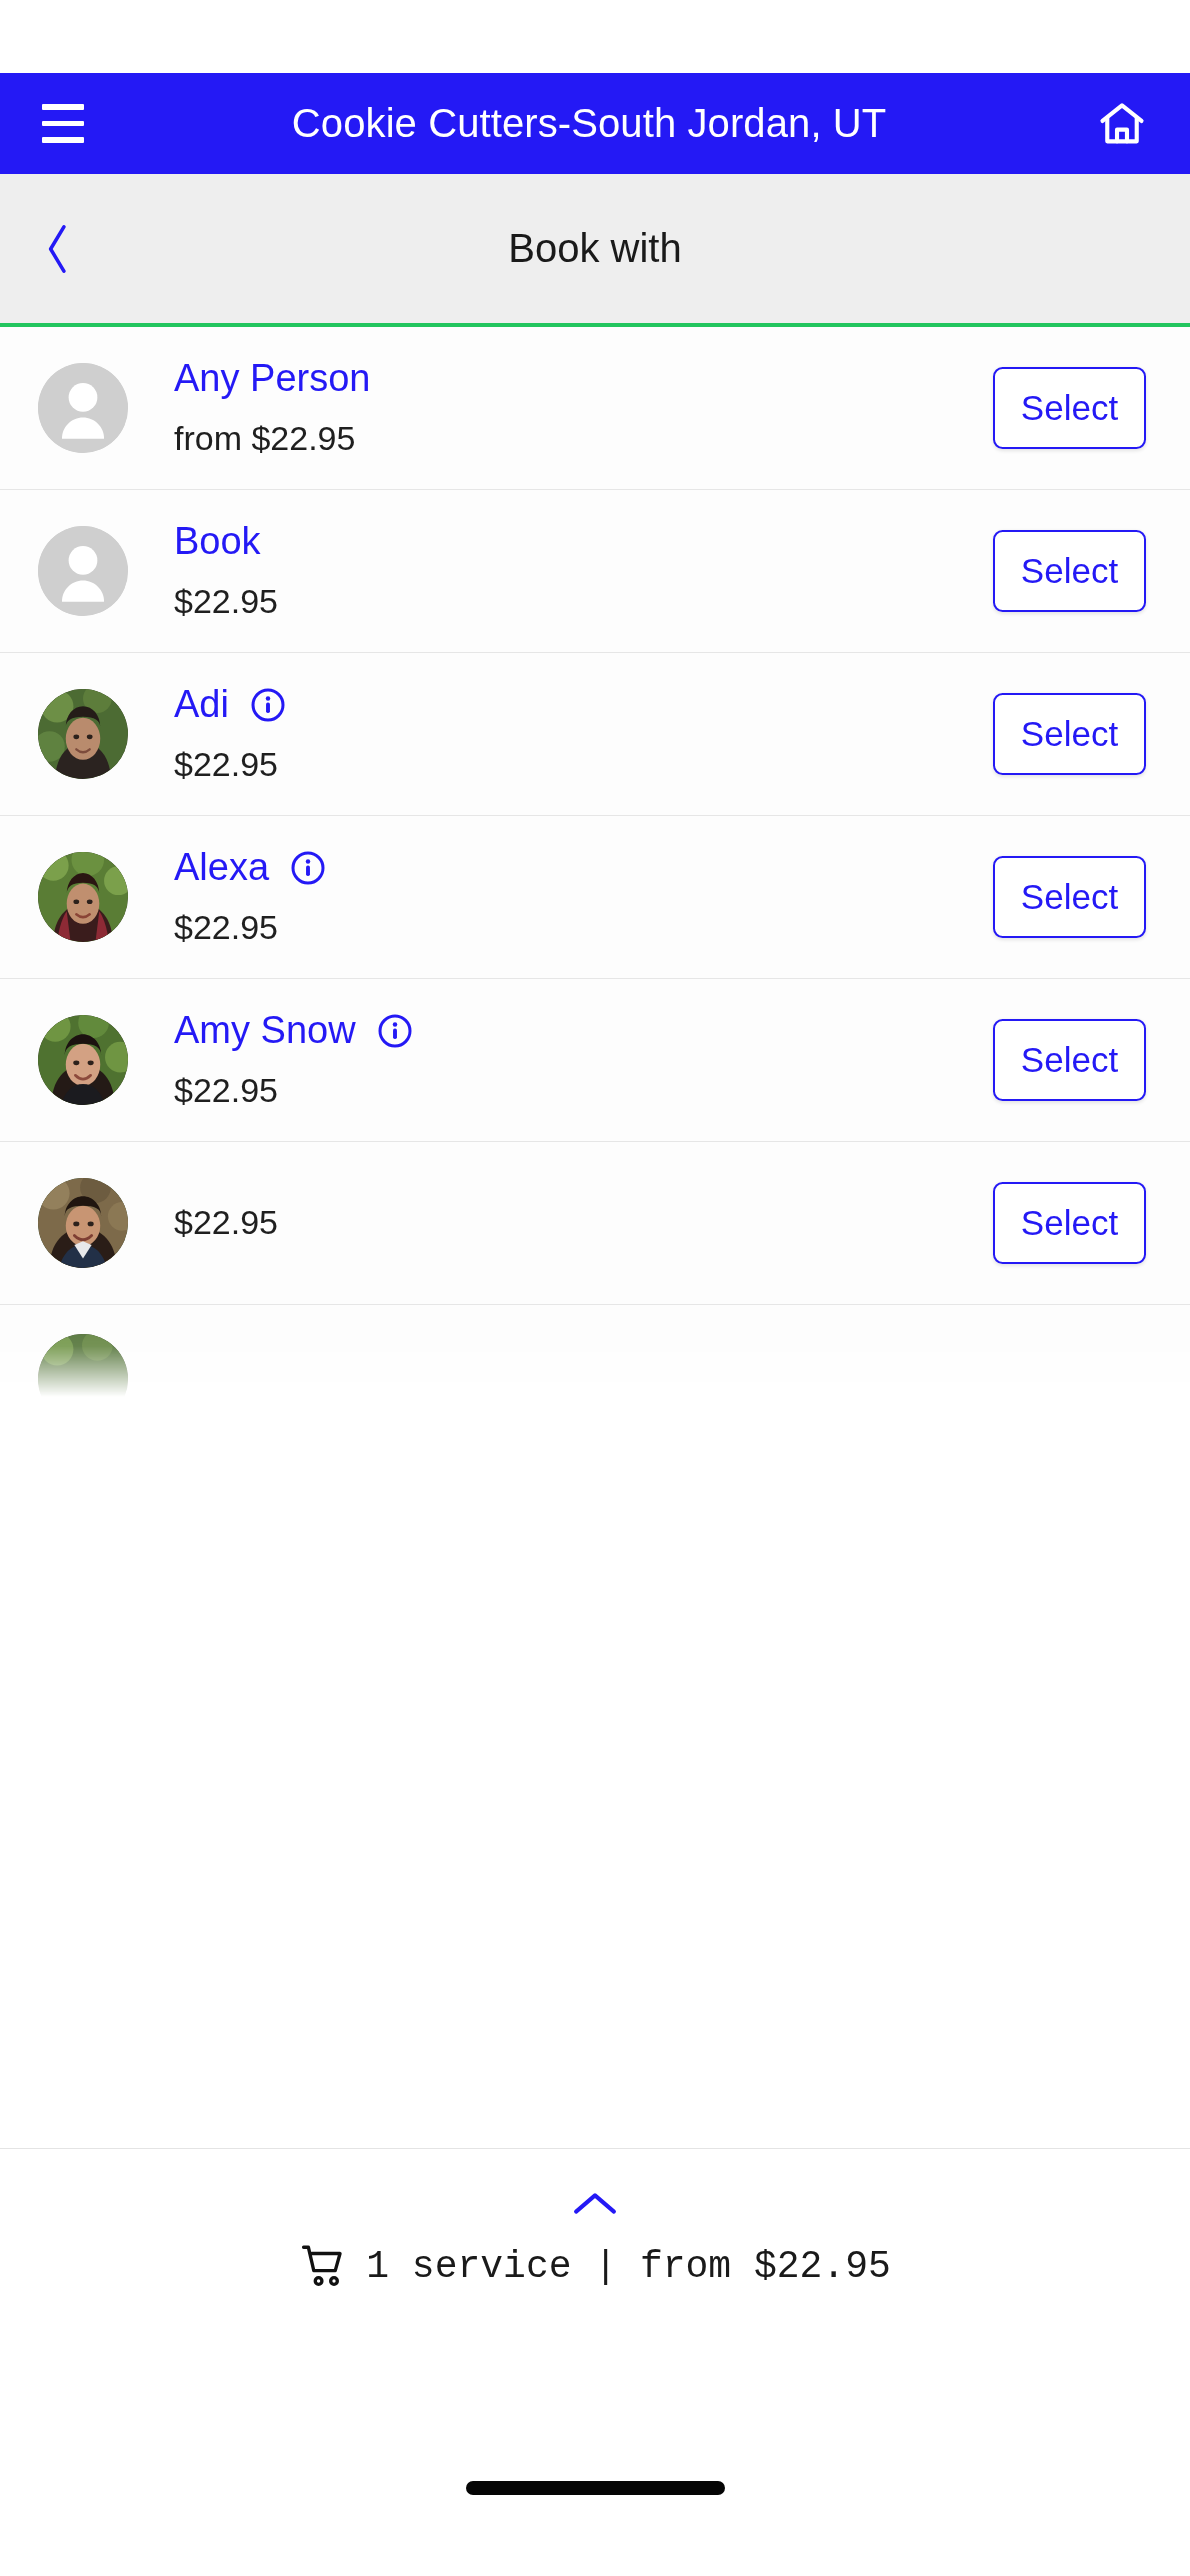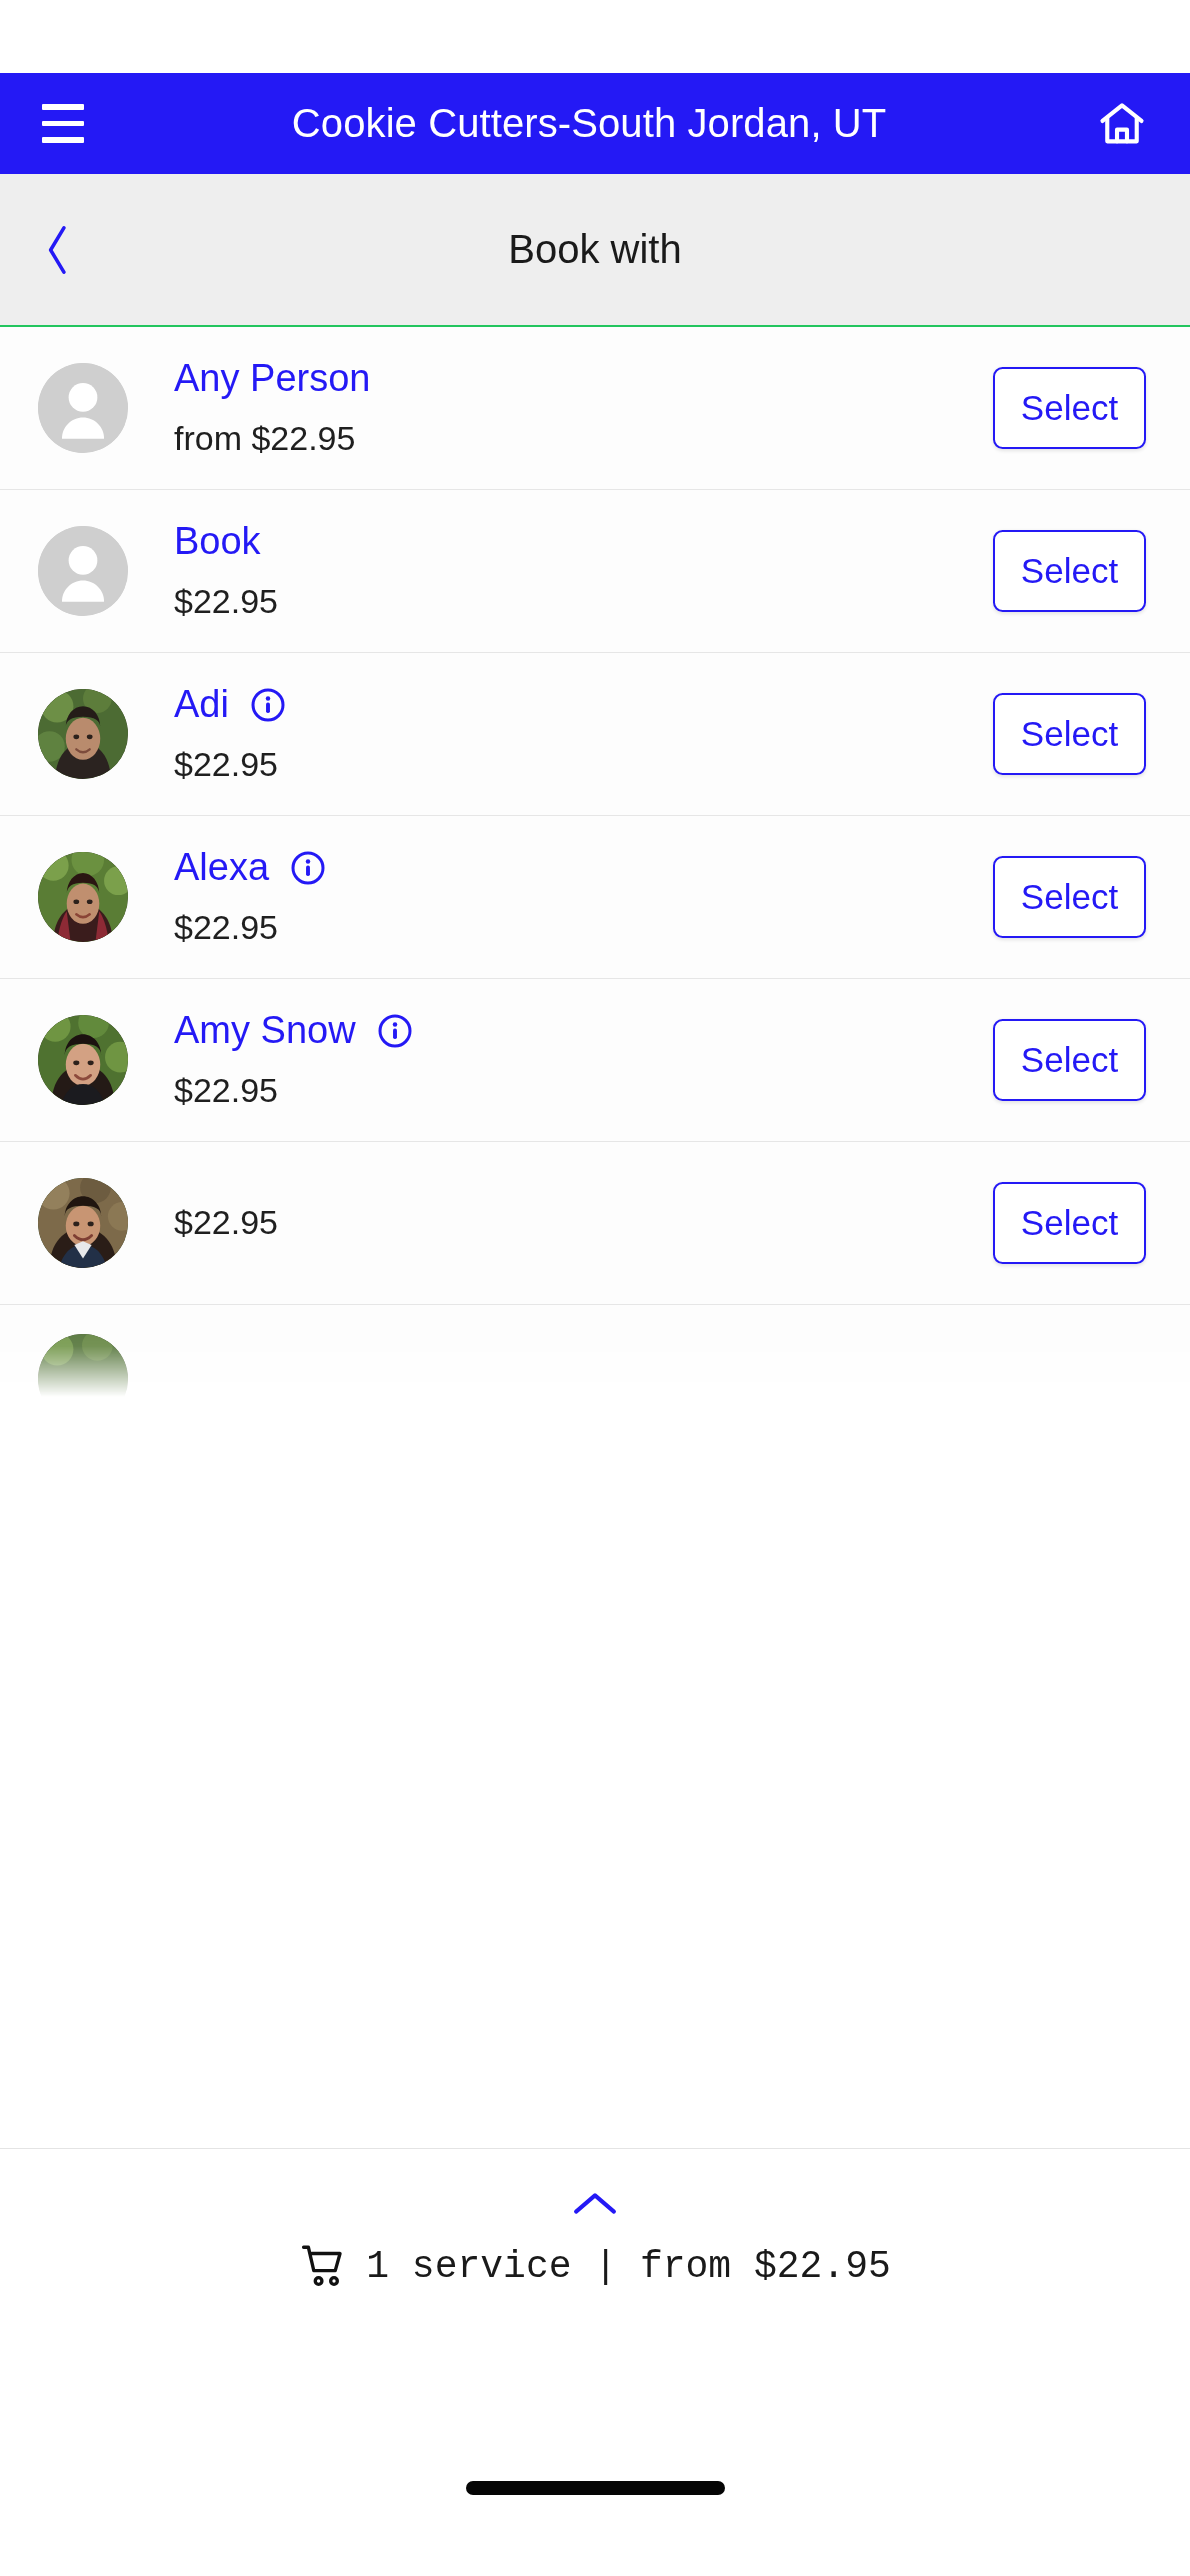--- a/index.html
+++ b/index.html
@@ -76,21 +76,21 @@
   }
 
   
   .subheader {
     flex: 0 0 153px;
     height: 153px;
     background: #eeeeee;
     display: flex;
     align-items: center;
     position: relative;
-    border-bottom: 2px solid #22c55e;
+    border-bottom: 4px solid #22c55e;
   }
   .back-btn {
     position: absolute;
     left: 21px;
     top: 50%;
     transform: translateY(-50%);
     width: 73px;
     height: 73px;
     display: flex;
     align-items: center;

